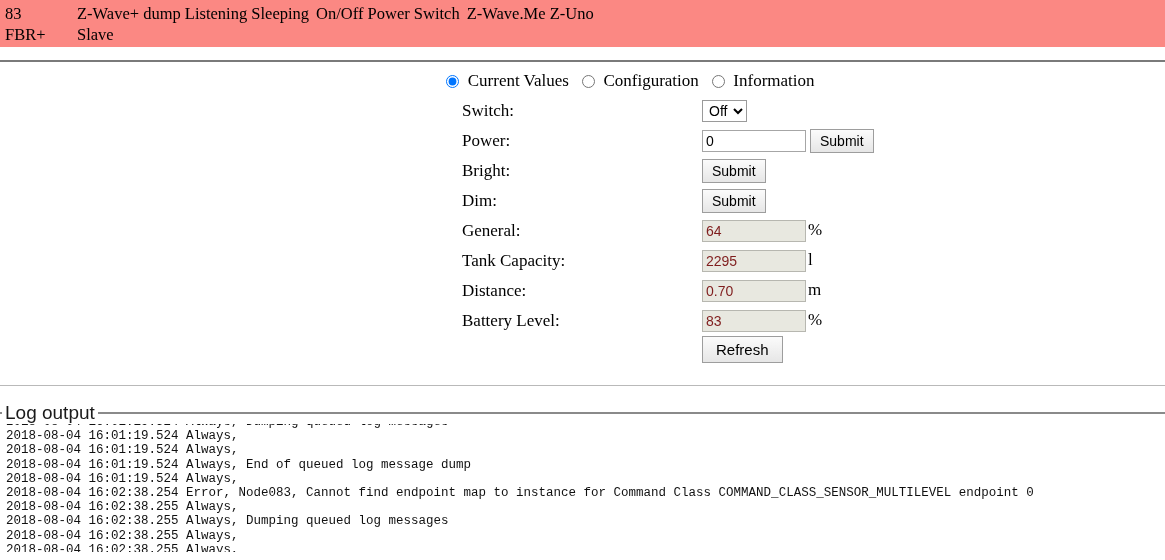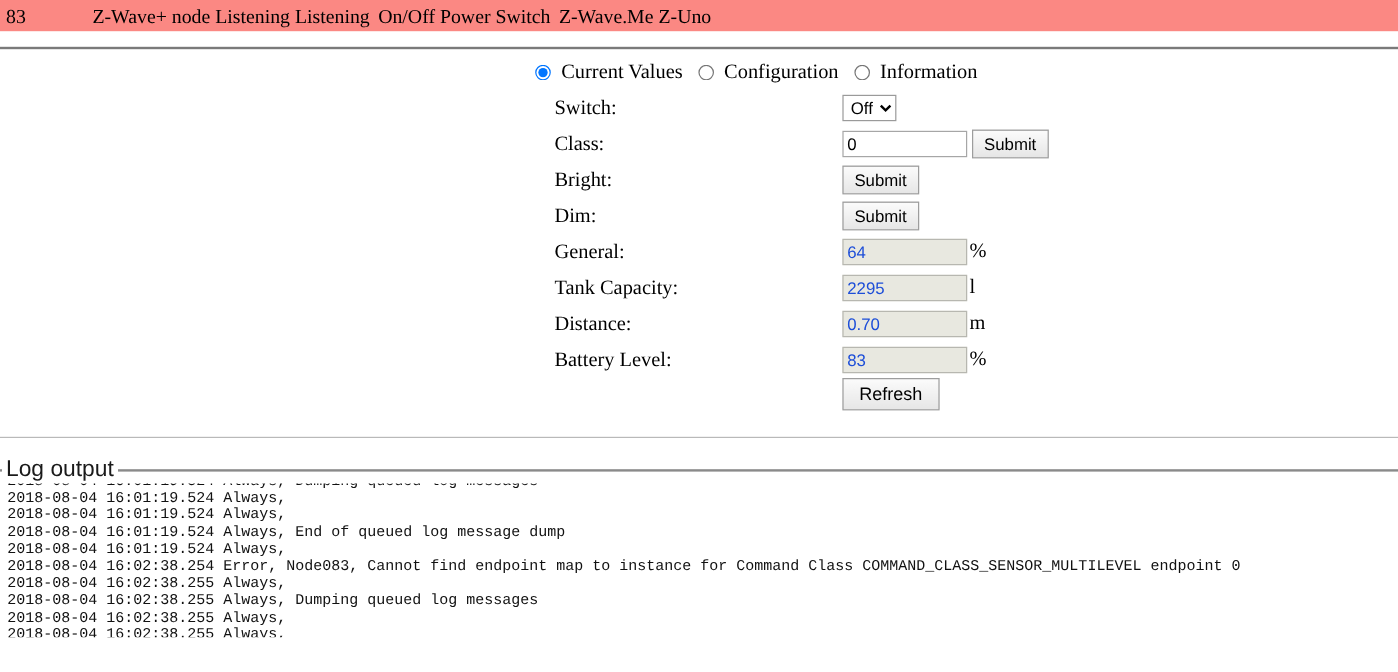--- a/index.html
+++ b/index.html
@@ -105,21 +105,21 @@
     width: 96px;
     padding: 2px 3px;
     border: 1px solid #a6a6a6;
     background: #ffffff;
     color: #000;
     box-sizing: content-box;
     vertical-align: middle;
   }
   input.txt.ro {
     background: #e8e8e0;
-    color: #1d4ed8;
+    color: #7f1d1d;
     border: 1px solid #b7b7b0;
   }
 
   button.btn {
     font-family: "Liberation Sans", "DejaVu Sans", sans-serif;
     font-size: 14px;
     padding: 3px 9px;
     border: 1px solid #9d9d9d;
     background: linear-gradient(#fbfbfb, #e6e6e6);
     color: #000;
@@ -173,21 +173,25 @@
   .log-line { height: 14.2px; }
 </style>
 </head>
 <body>
 
 <div class="device-header">
   <table>
     <tbody>
         <tr>
       <td class="col-id">83</td>
-      <td class="col-desc"><span>Z-Wave+ node Listening Listening</span><span class="desc-gap"></span><span>On/Off Power Switch</span><span class="desc-gap"></span><span>Z-Wave.Me Z-Uno</span></td>
+      <td class="col-desc"><span>Z-Wave+ dump Listening Sleeping</span><span class="desc-gap"></span><span>On/Off Power Switch</span><span class="desc-gap"></span><span>Z-Wave.Me Z-Uno</span></td>
+    </tr>
+    <tr>
+      <td class="col-id">FBR+</td>
+      <td class="col-desc">Slave</td>
     </tr>
   </tbody>
     </table>
 </div>
 
 <hr class="top-rule">
 
 <div class="panel">
 
   <div class="mode-row">
@@ -210,21 +214,21 @@
         <tr>
       <td class="lbl">Switch:</td>
       <td class="ctl">
         <select class="sel">
           <option selected="">Off</option>
           <option>On</option>
         </select>
       </td>
     </tr>
     <tr>
-      <td class="lbl">Class:</td>
+      <td class="lbl">Power:</td>
       <td class="ctl">
         <input class="txt" type="text" value="0" style="">
         <button class="btn">Submit</button>
       </td>
     </tr>
     <tr>
       <td class="lbl">Bright:</td>
       <td class="ctl">
         <button class="btn">Submit</button>
       </td>

